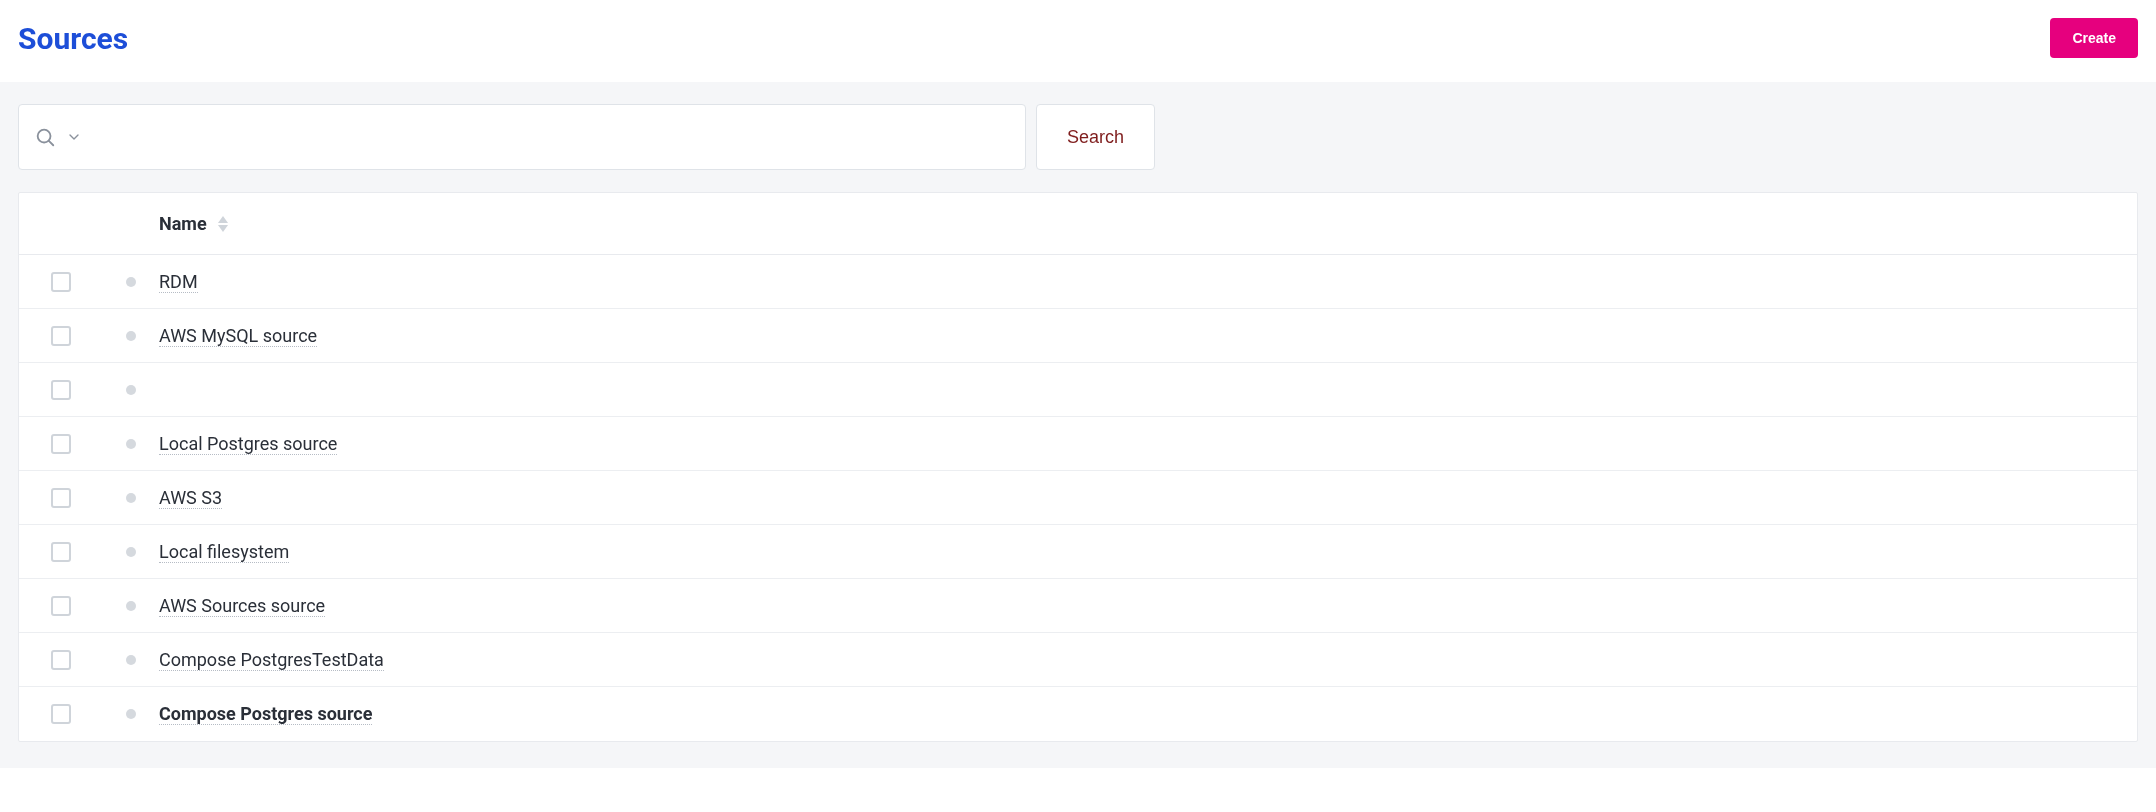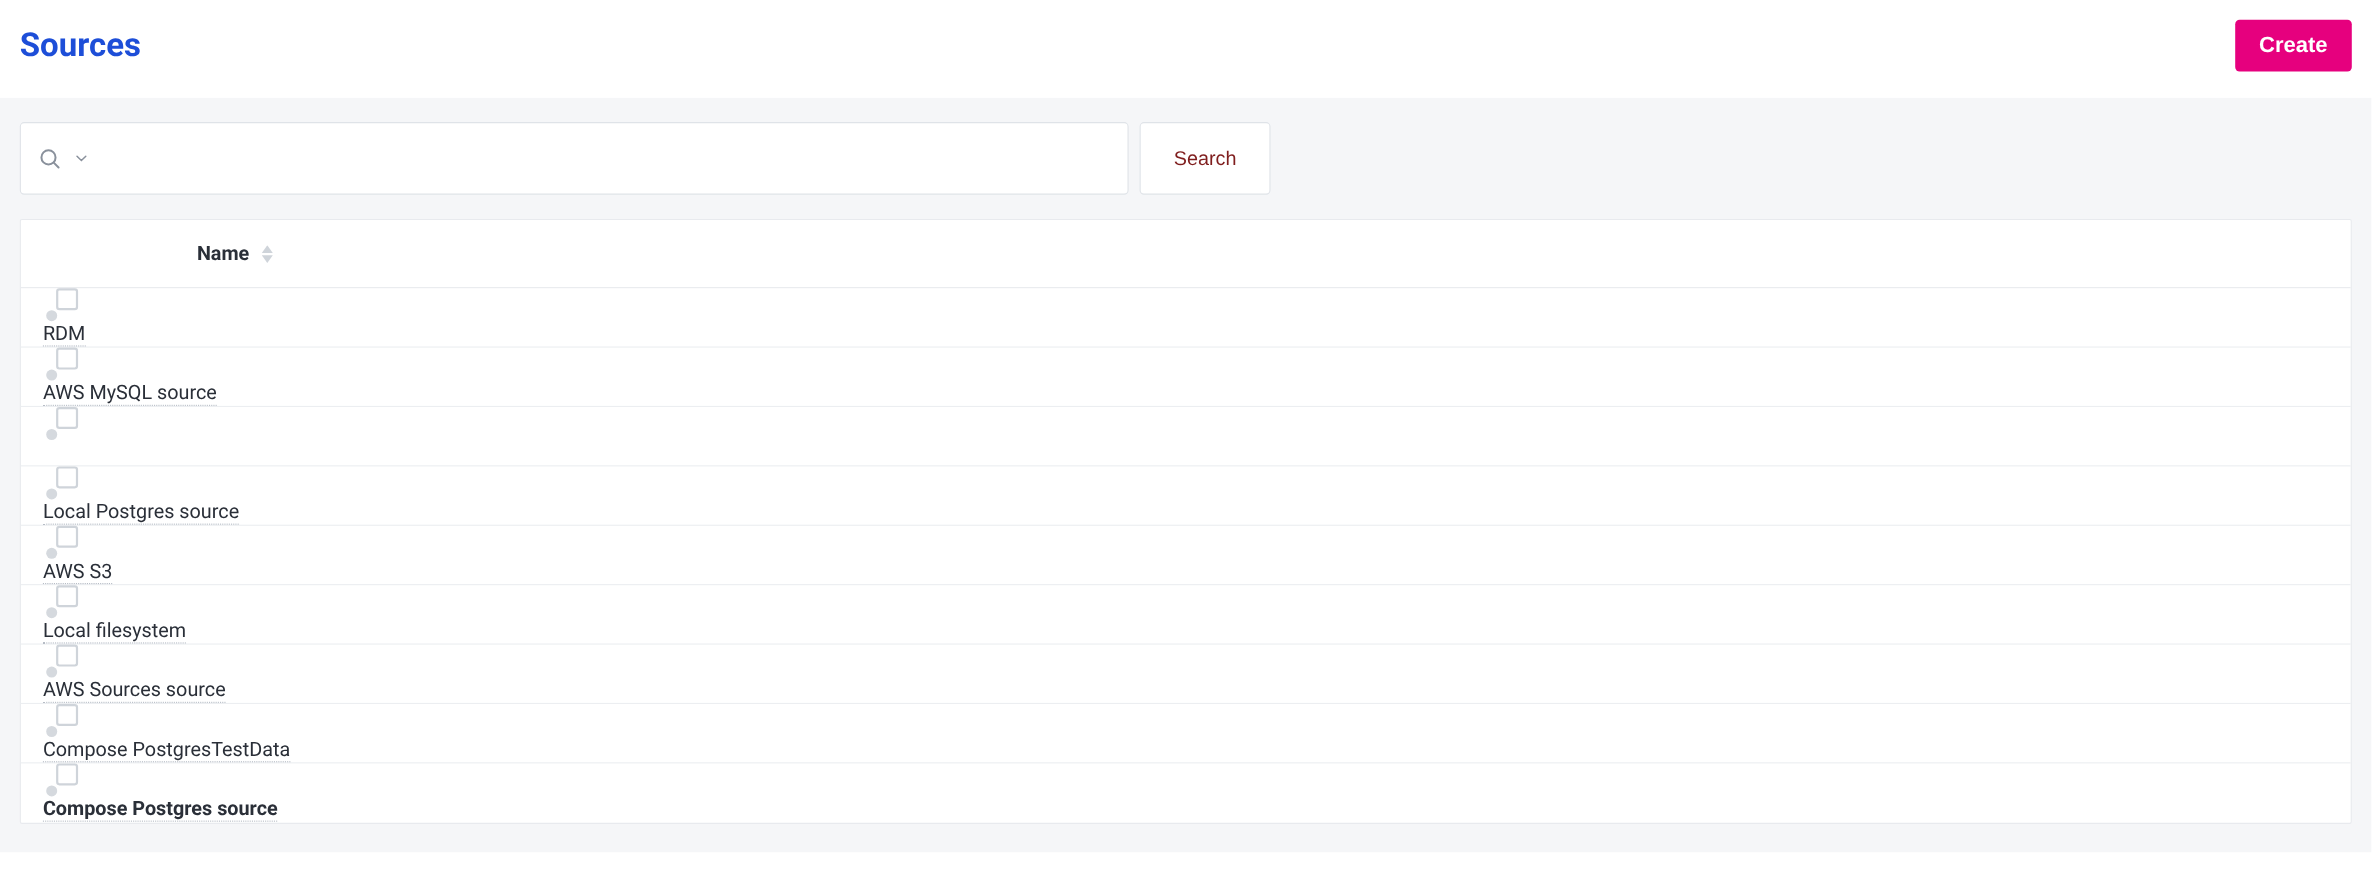--- a/index.html
+++ b/index.html
@@ -20,21 +20,21 @@
     font-size: 30px;
     font-weight: 700;
     color: #1d4ed8;
   }
   .create-btn {
     background: #e6007e;
     color: #fff;
     border: none;
     border-radius: 4px;
     padding: 12px 22px;
-    font-size: 20px;
+    font-size: 14px;
     font-weight: 600;
     cursor: pointer;
   }
   .content-area {
     background: #f5f6f8;
     padding: 22px 18px 26px 18px;
   }
   .search-row {
     display: flex;
     gap: 10px;
@@ -84,33 +84,32 @@
   }
   .thead {
     display: flex;
     align-items: center;
     height: 62px;
     border-bottom: 1px solid #e8eaee;
     padding: 0 0 0 0;
   }
   .col-check { width: 84px; display:flex; align-items:center; justify-content:center; }
   .col-status { width: 56px; display:flex; align-items:center; justify-content:center; }
-  .col-name { flex: 1; display:flex; align-items:center; gap:10px; padding-left: 0; margin-left: 20px; }
+  .col-name { flex: 1; display:flex; align-items:center; gap:10px; padding-left: 0; }
   .th-name {
     font-weight: 700;
     font-size: 18px;
     color: #2a2f38;
   }
   .sort-icon { color: #b6bcc5; display:flex; flex-direction:column; line-height:0; }
   .sort-icon svg { display:block; }
   .row {
     display: flex;
     height: 54px;
     border-bottom: 1px solid #eceef1;
-    flex-direction: column;
   }
   .row:last-child { border-bottom: none; font-weight: bold; }
   .checkbox {
     width: 20px;
     height: 20px;
     border: 2px solid #cfd4da;
     border-radius: 3px;
     background: #fff;
     cursor: pointer;
   }

